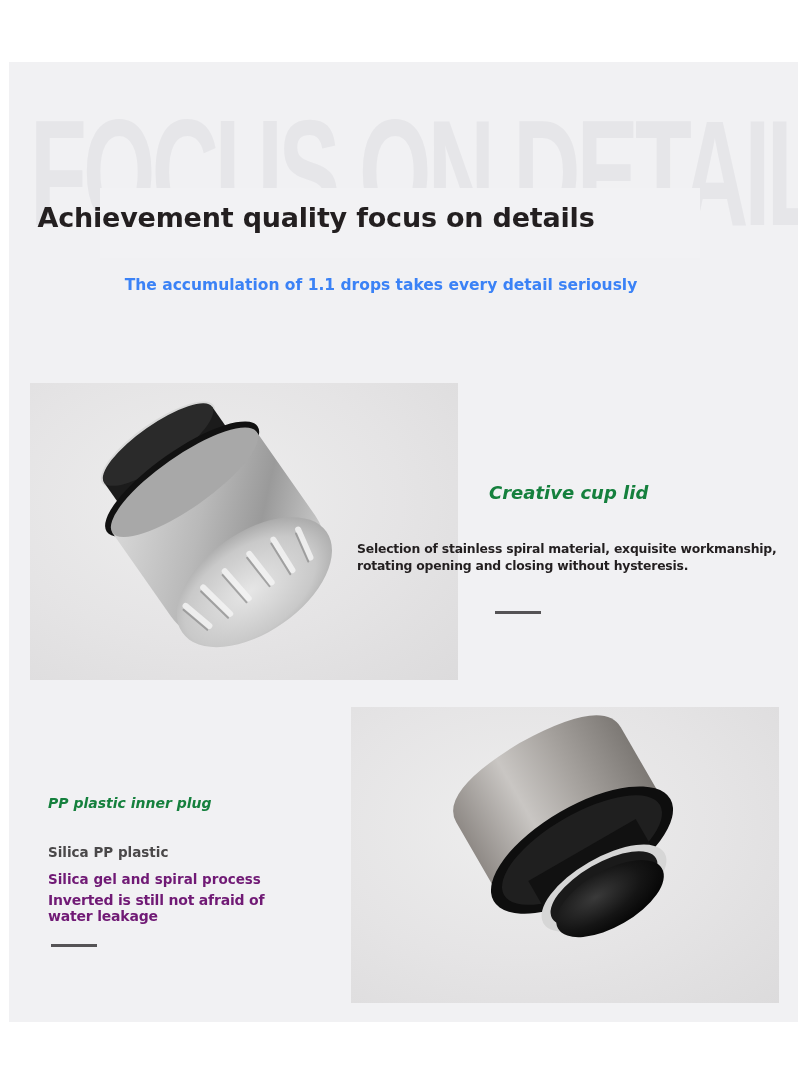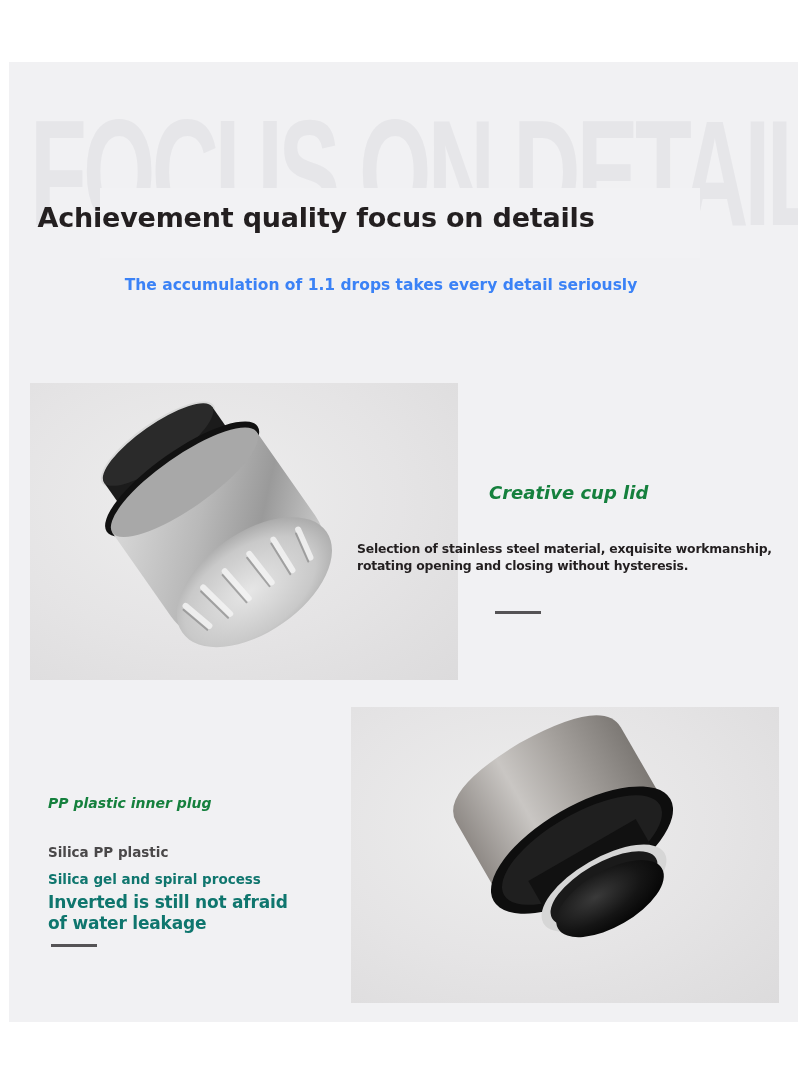--- a/index.html
+++ b/index.html
@@ -50,25 +50,25 @@
     .desc-lid {
       position: absolute; left: 357px; top: 540px; width: 440px;
       font-family: "DejaVu Sans", sans-serif; font-weight: bold;
       font-size: 12.4px; line-height: 17px; color: #231f20; letter-spacing: -0.2px;
     }
     .divider { position: absolute; height: 3px; background: #555355; }
     .div-lid { left: 495px; top: 611px; width: 46px; }
     .h-plug { left: 48px; top: 789px; font-size: 14px; line-height: 28px; }
     .plug-line {
       position: absolute; left: 48px; font-family: "DejaVu Sans", sans-serif;
-      font-weight: bold; color: #0f766e; white-space: nowrap;
+      font-weight: bold; color: #701a75; white-space: nowrap;
     }
     .pl-1 { top: 843px; font-size: 13.5px; line-height: 18px; color: #4a4849; }
     .pl-2 { top: 870px; font-size: 13.5px; line-height: 18px; }
-    .pl-3 { top: 892px; font-size: 17px; line-height: 21px; width: 260px; white-space: normal; letter-spacing: -0.2px; }
+    .pl-3 { top: 892px; font-size: 14px; line-height: 16px; width: 260px; white-space: normal; letter-spacing: -0.2px; }
     .div-plug { left: 51px; top: 944px; width: 46px; }
   </style>
 </head>
 <body>
 
 <div class="panel"></div>
 
 <div class="watermark">FOCUS ON DETAILS</div>
 <div class="title-band"></div>
 <div class="title">Achievement quality focus on details</div>
@@ -118,21 +118,21 @@
         <line x1="-22" y1="36" x2="-18" y2="72"></line>
         <line x1="8" y1="36" x2="10" y2="72"></line>
         <line x1="36" y1="38" x2="34" y2="74"></line>
         <line x1="62" y1="44" x2="56" y2="74"></line>
       </g>
     </g>
   </svg>
 </div>
 
 <div class="heading h-lid">Creative cup lid</div>
-<div class="desc-lid">Selection of stainless steel material, exquisite workmanship, rotating opening and closing without hysteresis.</div>
+<div class="desc-lid">Selection of stainless spiral material, exquisite workmanship, rotating opening and closing without hysteresis.</div>
 <div class="divider div-lid"></div>
 
 <div class="photo photo2">
   <svg width="428" height="296" viewBox="0 0 428 296">
     <defs>
       <linearGradient id="steel2" x1="0" y1="0" x2="1" y2="0">
         <stop offset="0" stop-color="#8f8a86"></stop>
         <stop offset="0.35" stop-color="#c9c6c3"></stop>
         <stop offset="0.65" stop-color="#a6a29e"></stop>
         <stop offset="1" stop-color="#7d7975"></stop>

